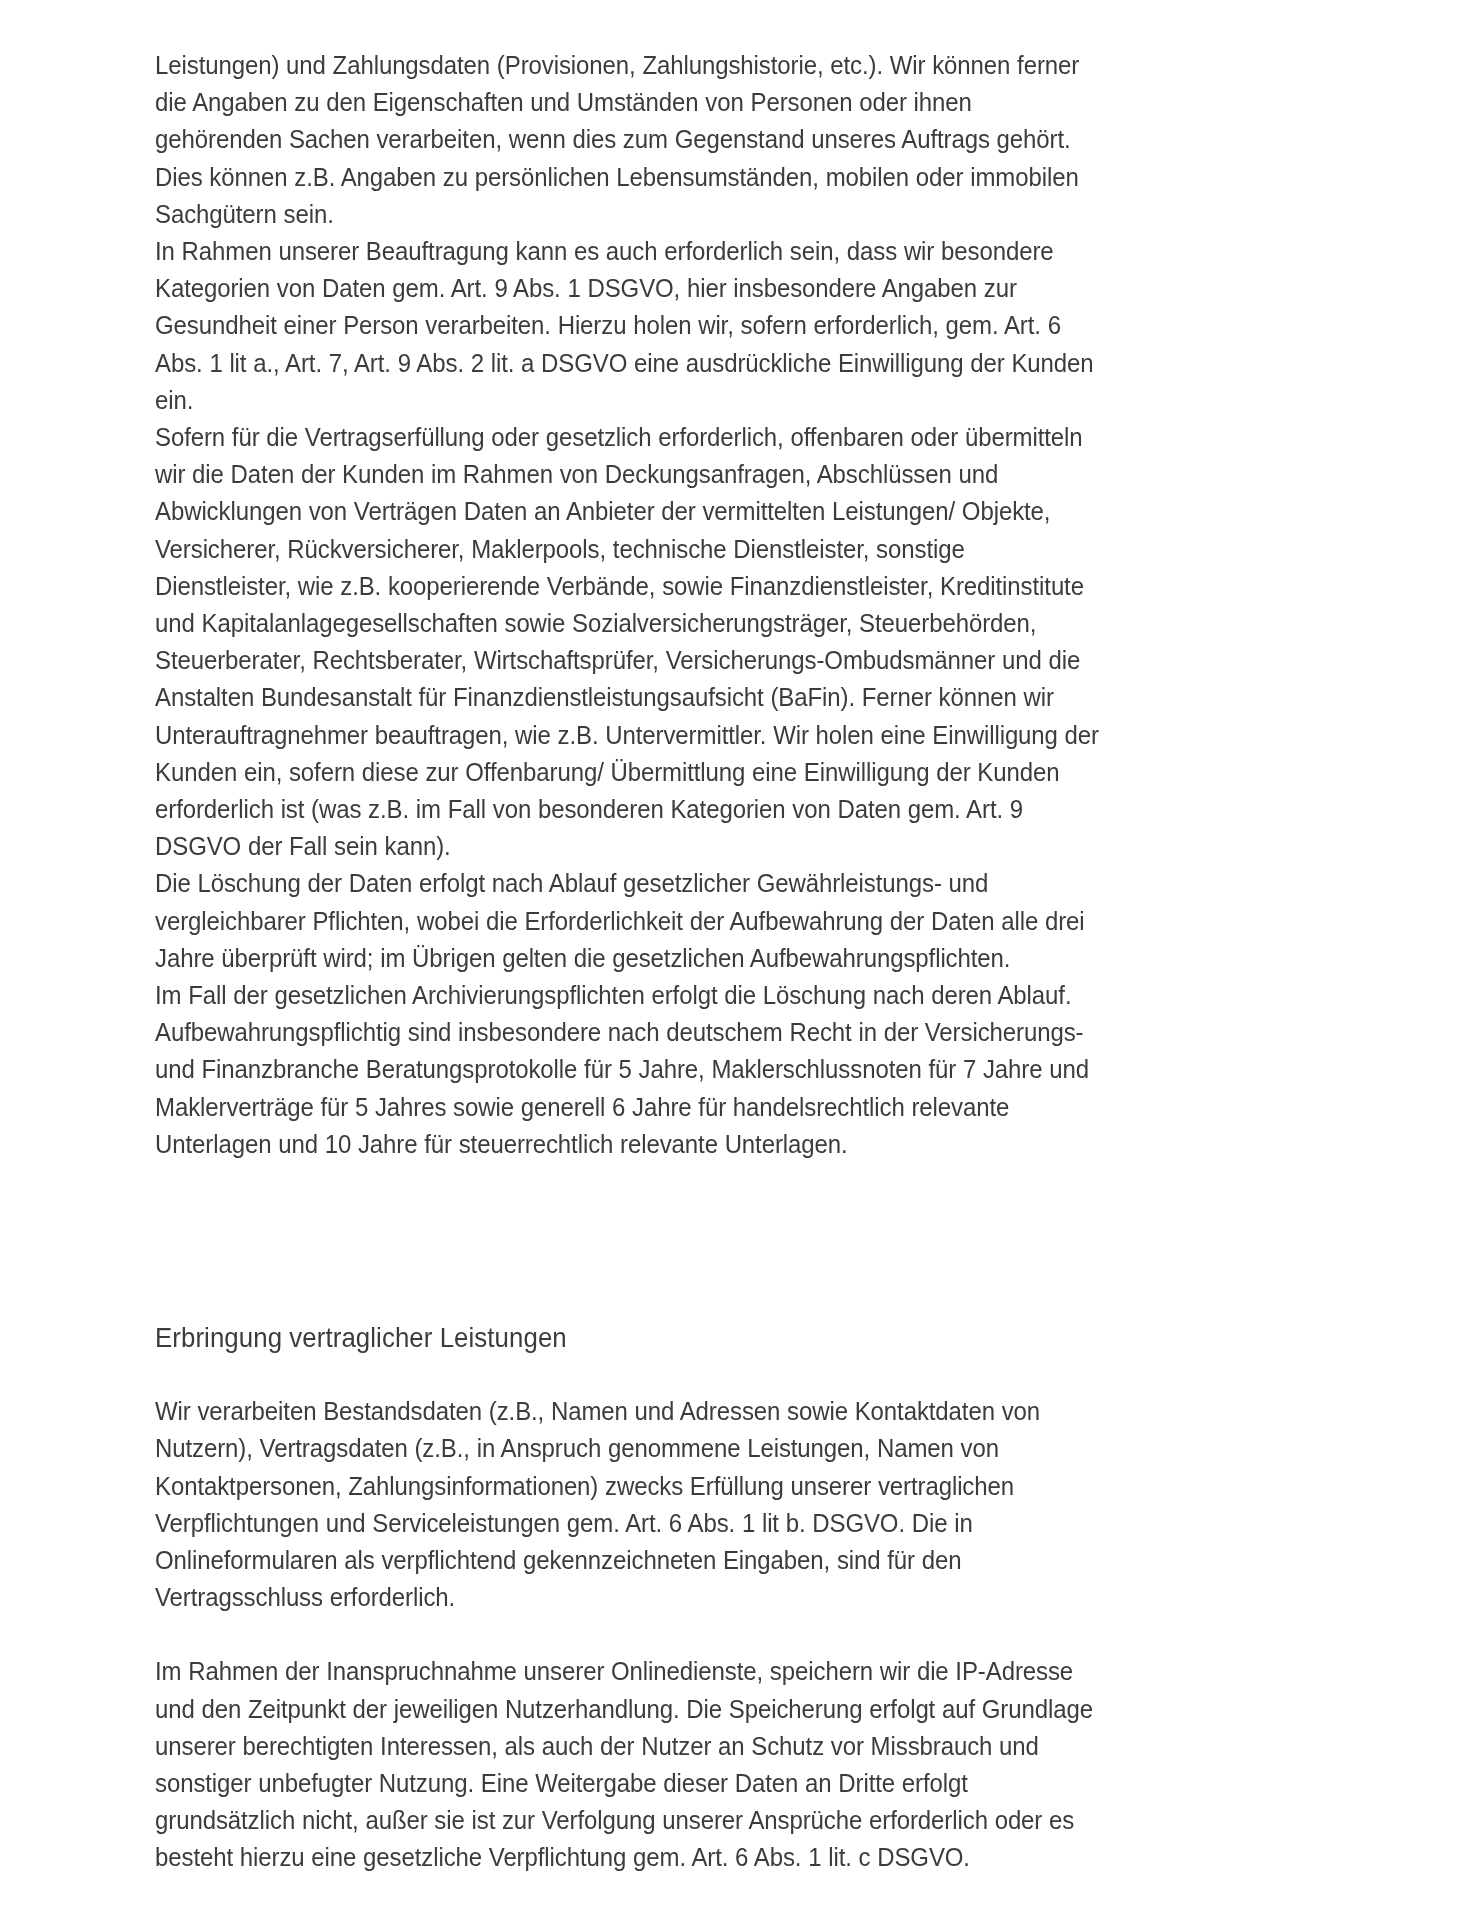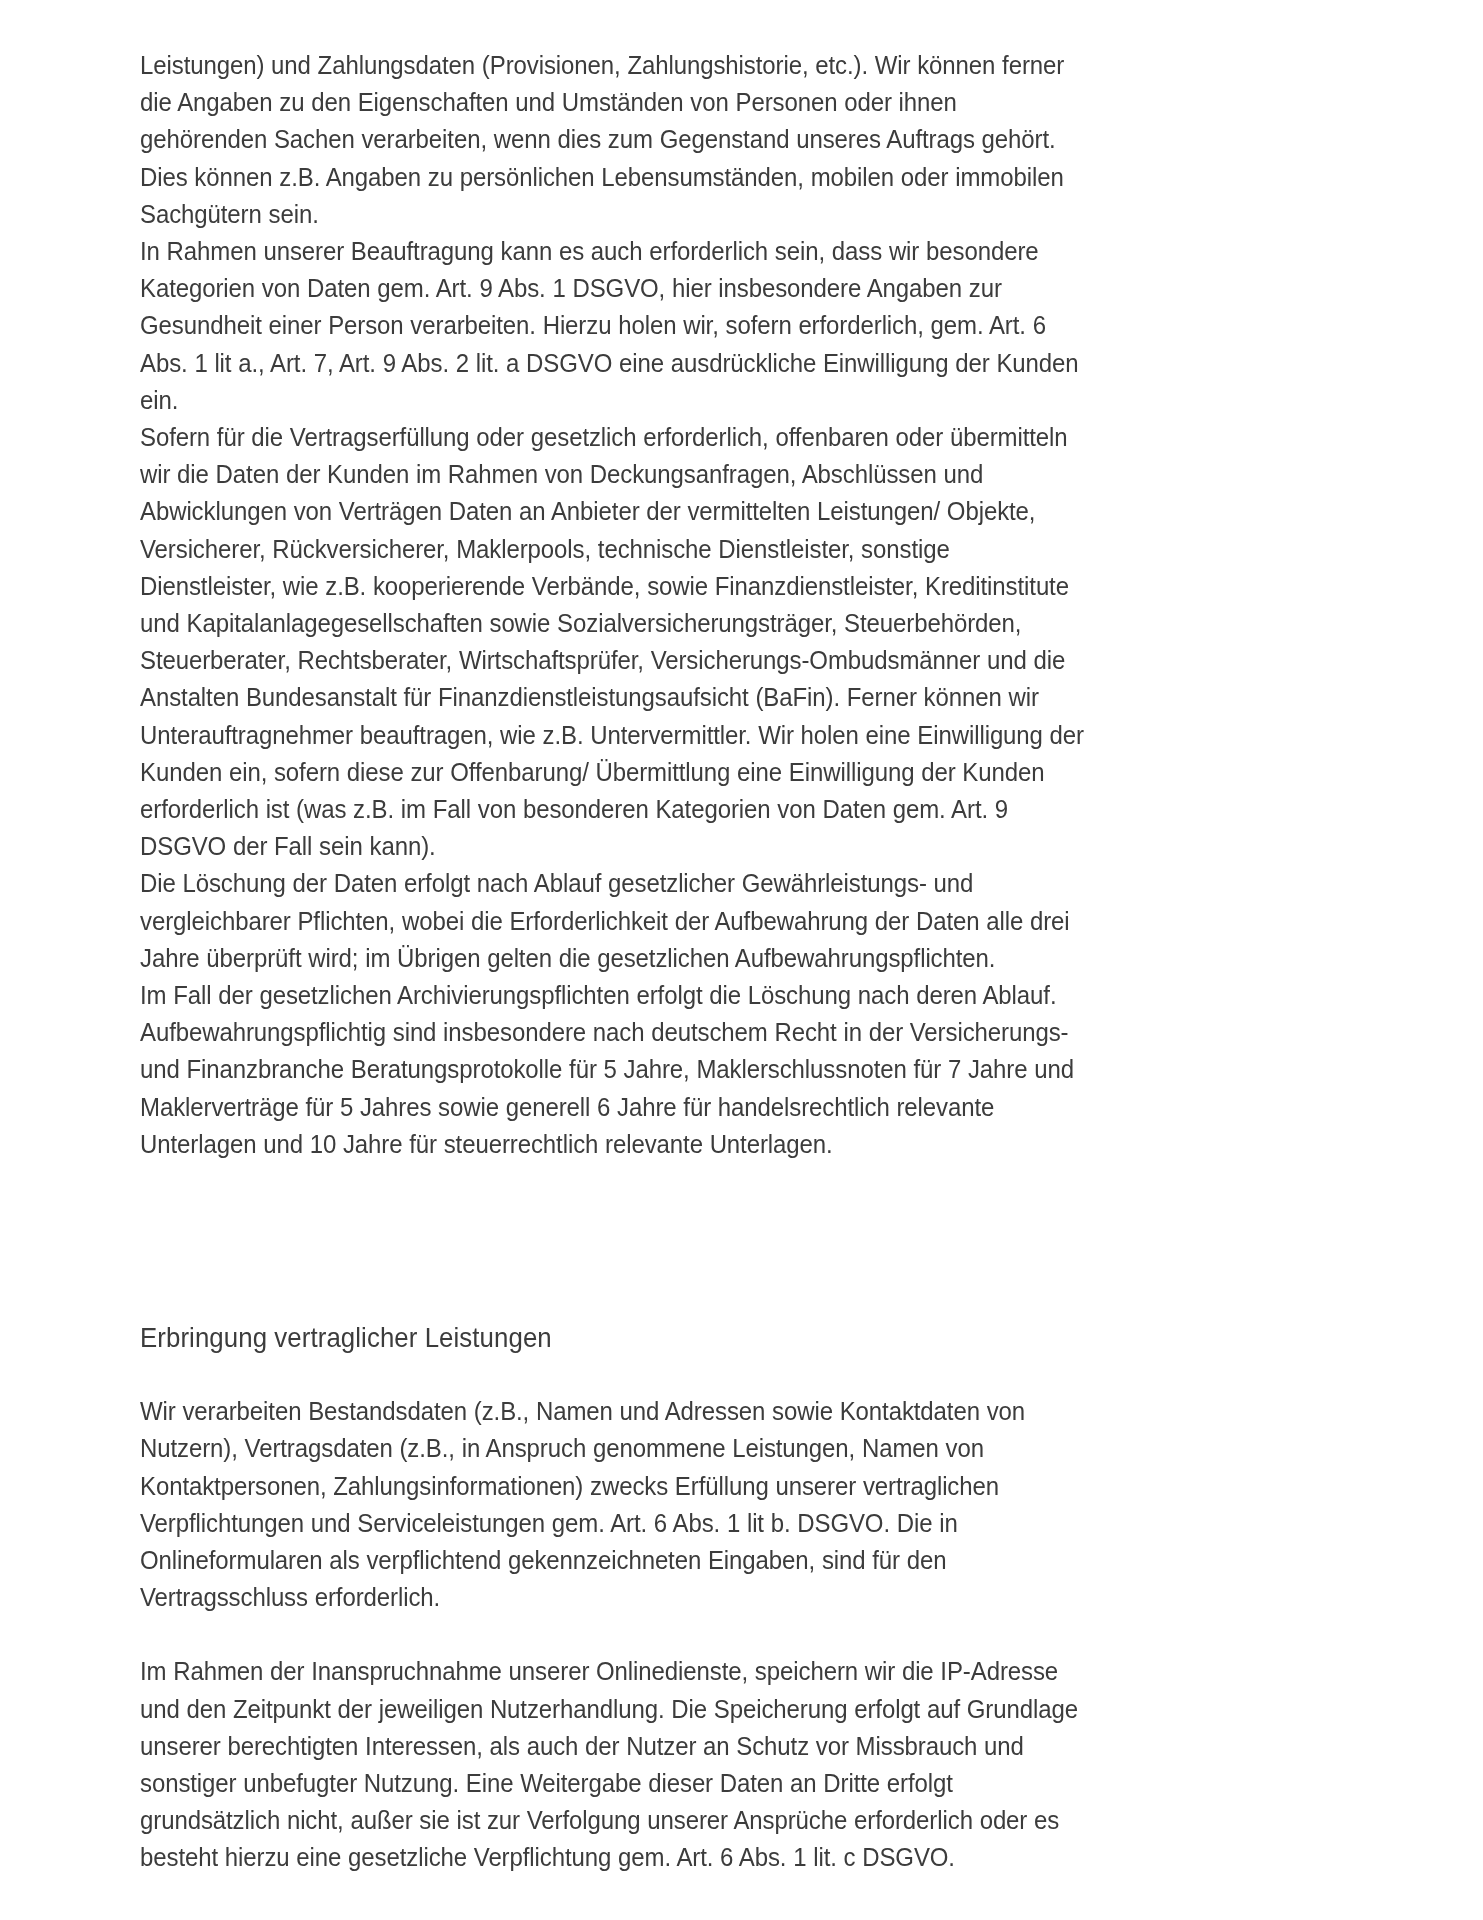--- a/index.html
+++ b/index.html
@@ -22,21 +22,21 @@
     position: absolute;
     left: 0;
     top: 0;
     width: 1483px;
     height: 1920px;
     background: #ffffff;
   }
 
   .content {
     position: absolute;
-    left: 140px;
+    left: 155px;
     top: 47px;
     width: 946px;
   }
 
   
   .para, .heading {
     transform: scaleX(0.905);
     transform-origin: left top;
     width: 1045px;
   }

